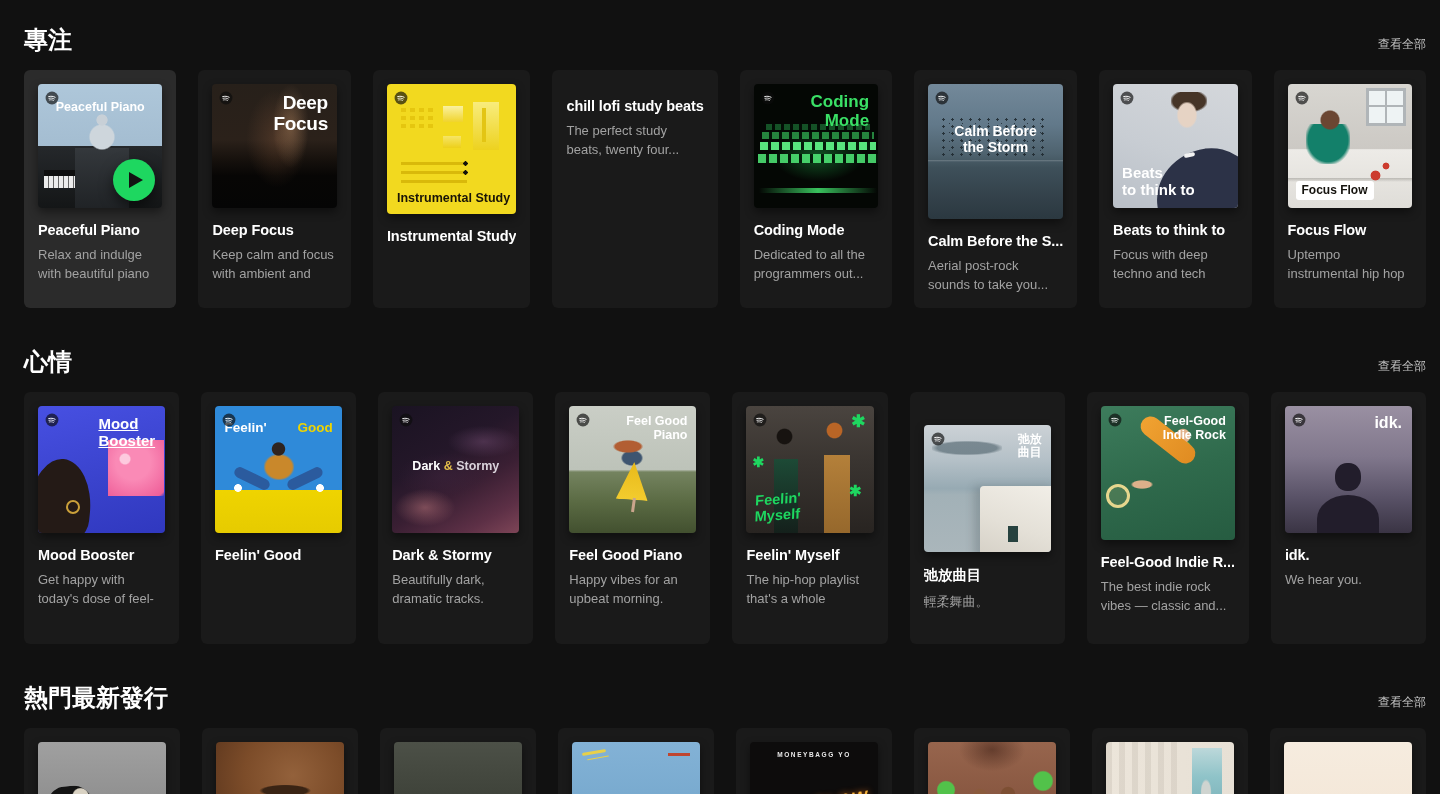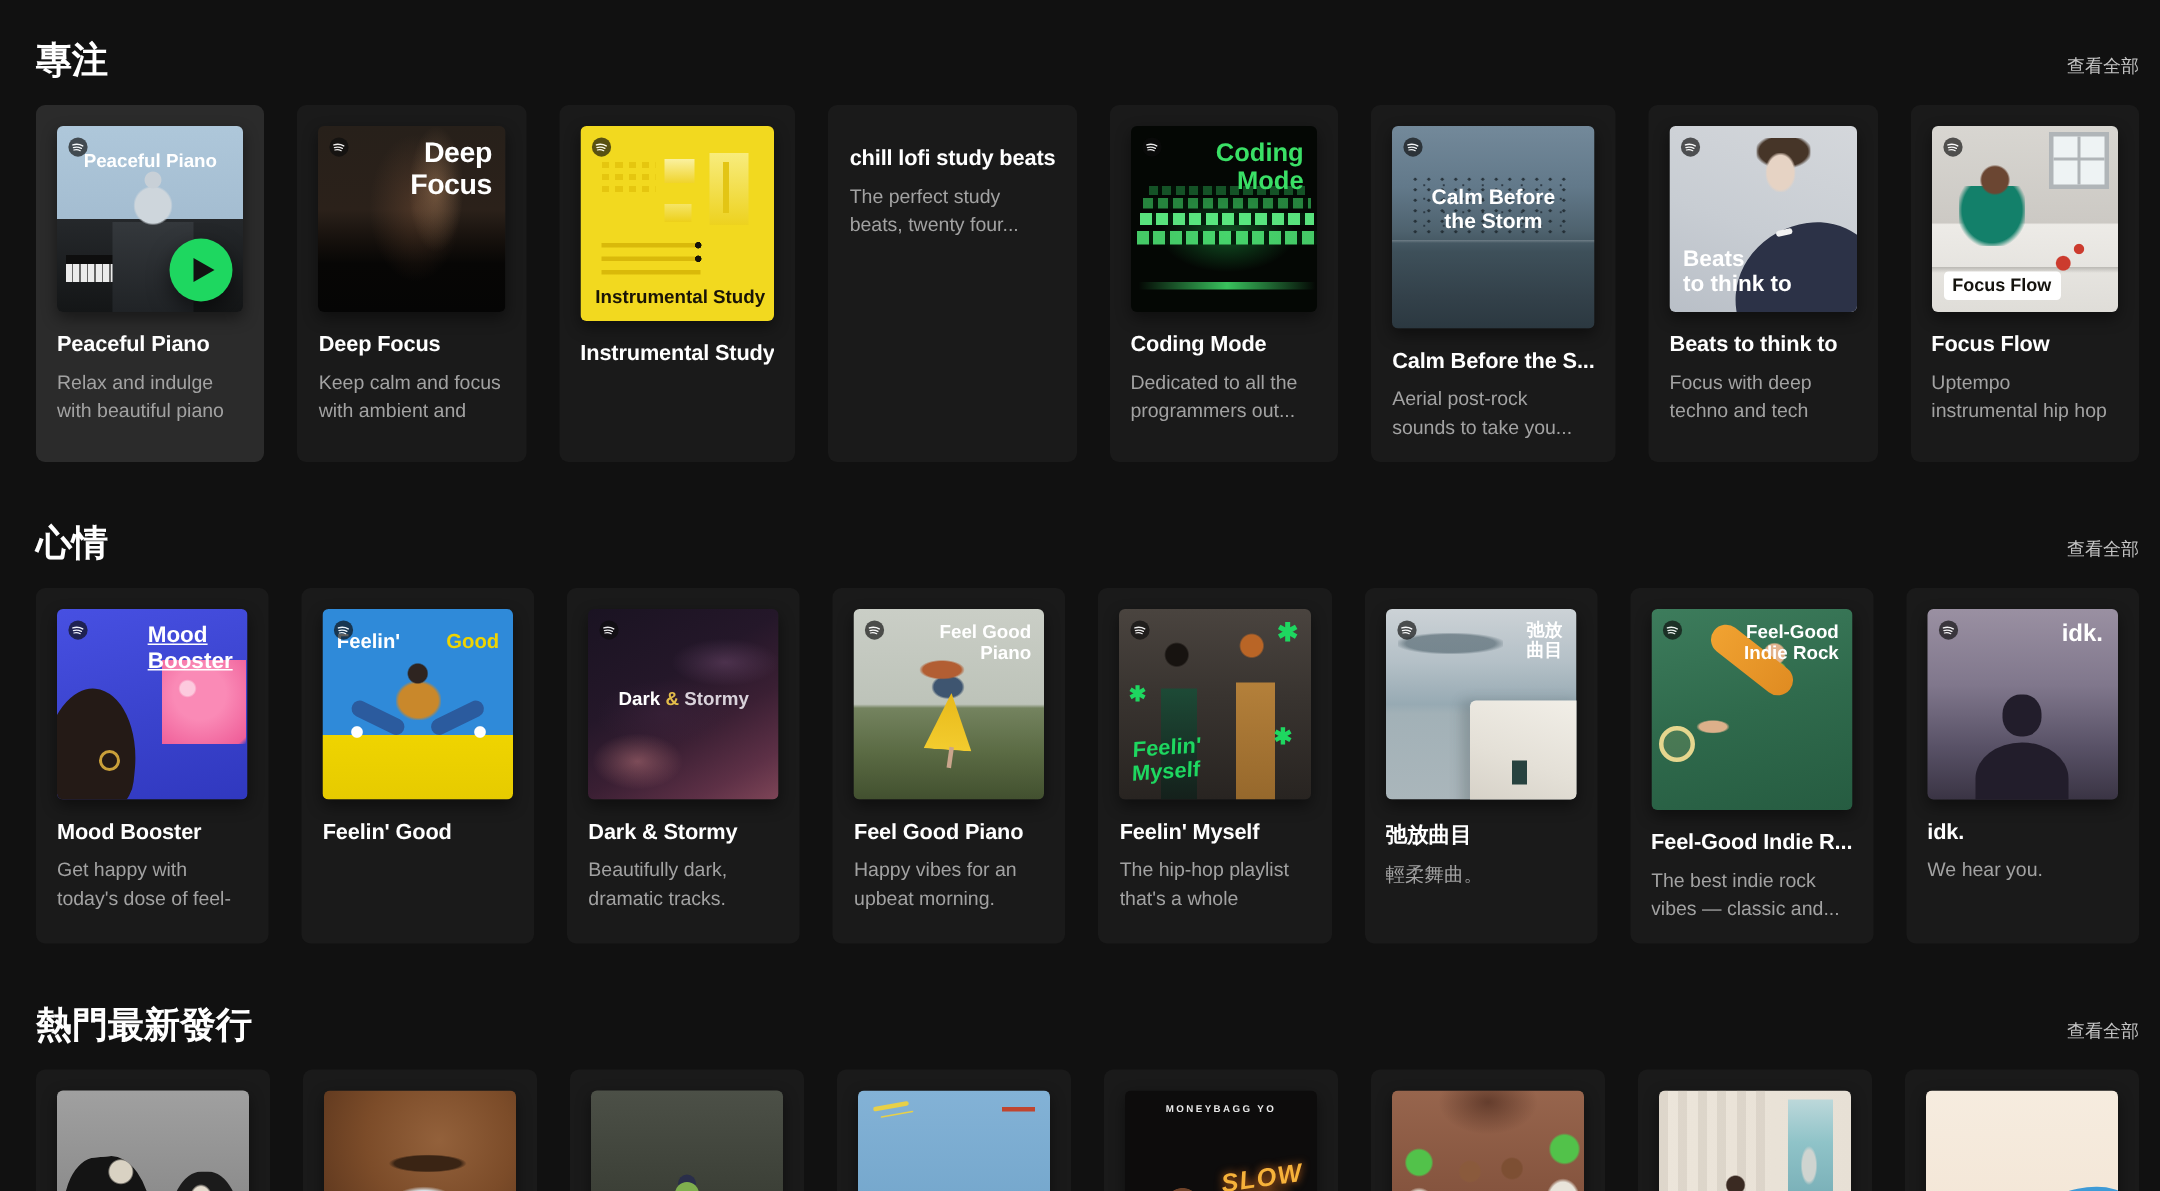--- a/index.html
+++ b/index.html
@@ -259,20 +259,21 @@
       linear-gradient(180deg,#4a443f 0%,#393430 45%,#282421 100%);
     background-position: left 30px top 22px, left 80px top 16px, left 28px bottom 0, left 78px bottom 0, 0 0;
     background-size: 17px 17px, 17px 17px, 24px 74px, 26px 78px, 100% 100%;
   }
   .cv-chillcn{
     background-image:
       radial-gradient(ellipse at 50% 50%, rgba(74,94,104,.6) 60%, rgba(0,0,0,0) 75%),
       linear-gradient(180deg,#ccd2d6 0%,#b4c0c7 28%,#97aab3 50%,#a2b1b7 55%,#aab6bb 100%);
     background-position: left 8px top 16px, 0 0;
     background-size: 70px 14px, 100% 100%;
+    margin-top: 19px;
   }
   .cv-chillcn::before{
     content:""; position:absolute; right:-6%; bottom:-6%; width:62%; height:58%; z-index:1;
     background:linear-gradient(200deg,#f2efe8 0%,#e4e0d7 55%,#d4cfc5 100%);
     border-radius:4px 4px 0 0; box-shadow:-6px 0 8px rgba(60,70,75,.25);
   }
   .cv-chillcn::after{
     content:""; position:absolute; right:26%; bottom:8%; width:10px; height:16px; z-index:1;
     background:#27423f;
   }

